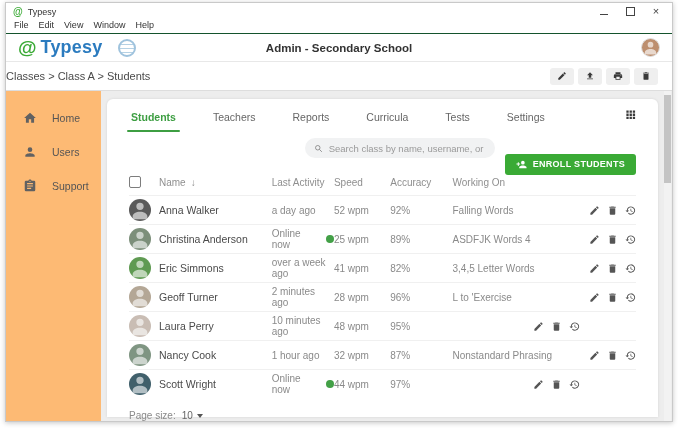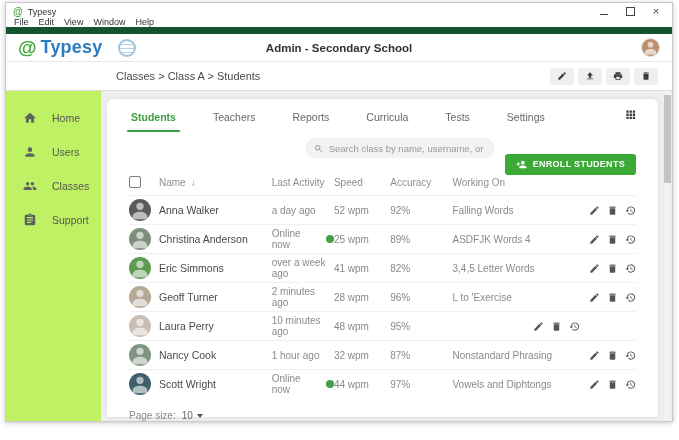--- a/index.html
+++ b/index.html
@@ -13,50 +13,50 @@
   .titlebar { height:17px; display:flex; align-items:center; padding:0 7px; background:#fff; flex:0 0 auto; }
   .titlebar-glyph { color:#3aaa35; font-weight:bold; font-size:10px; margin-right:5px; line-height:1; }
   .titlebar-glyph::before { content:"@"; }
   .titlebar-title { font-size:9px; color:#333; }
   .titlebar-controls { margin-left:auto; display:flex; align-items:center; gap:16px; padding-right:4px; }
   .win-btn { width:10px; height:10px; display:flex; align-items:center; justify-content:center; color:#444; font-size:10px; cursor:default; }
   .win-min::before { content:""; width:8px; border-bottom:1px solid #444; margin-top:5px; }
   .win-max::before { content:""; width:7px; height:7px; border:1px solid #444; }
   .win-close::before { content:"\00D7"; font-size:11px; line-height:1; }
 
-  .menubar { height:14px; display:flex; align-items:flex-end; gap:10px; padding:0 8px; font-size:9px; color:#333;
-             border-bottom:7px solid #14532d; flex:0 0 auto; }
+  .menubar { height:14px; display:flex; align-items:flex-start; gap:10px; padding:0 8px; font-size:9px; color:#333;
+             border-bottom:1px solid #14532d; flex:0 0 auto; }
   .menu-item { cursor:default; }
 
   
   .appheader { height:28px; position:relative; display:flex; align-items:center; padding:0 12px;
                background:#fff; border-bottom:1px solid #e8e8e8; flex:0 0 auto; }
   .brand { display:flex; align-items:center; gap:4px; }
   .brand-glyph { color:#3aaa35; font-weight:bold; font-size:19px; line-height:1; }
   .brand-glyph::before { content:"@"; }
   .brand-name { color:#2b7bbf; font-size:18px; font-weight:bold; letter-spacing:.2px; }
   .seal { width:18px; height:18px; margin-left:16px; border:2px solid #8fb9d8; border-radius:50%;
           background:repeating-linear-gradient(#fff 0 3px, #a9c9e0 3px 4px); opacity:.85; }
   .appheader-title { position:absolute; left:0; right:0; text-align:center; font-size:11.5px; font-weight:bold; color:#333; }
   .header-avatar { margin-left:auto; width:19px; height:19px; border-radius:50%; position:relative; overflow:hidden;
                    border:1px solid #e0e0e0; z-index:2; }
   .avatar-sil { position:absolute; inset:0; }
 
   
   .crumbbar { height:29px; position:relative; display:flex; align-items:center; background:#fff;
               border-bottom:1px solid #ddd; flex:0 0 auto; }
-  .crumb-text { margin-left:110px; font-size:11px; color:#4a4a4a; }
+  .crumb-text { font-size:11px; color:#4a4a4a; }
   .crumb-actions { margin-left:auto; display:flex; gap:4px; padding-right:14px; }
   .icon-btn { width:24px; height:17px; background:#efefef; border:none; border-radius:3px;
               display:flex; align-items:center; justify-content:center; cursor:pointer; }
   .icon-btn svg { width:10px; height:10px; fill:#3a3a3a; }
 
   
   .bodyrow { flex:1; display:flex; min-height:0; background:#ededed; position:relative; }
-  .sidebar { width:95px; background:#bef264; padding-top:10px; flex:0 0 auto; }
+  .sidebar { width:95px; background:#fdba74; padding-top:10px; flex:0 0 auto; }
   .side-item { height:34px; display:flex; align-items:center; gap:15px; padding-left:17px; cursor:pointer; }
   .side-item svg { width:14px; height:14px; fill:#616161; flex:0 0 auto; }
   .side-label { font-size:10.5px; color:#555; }
 
   .content { flex:1; position:relative; padding:8px 14px 0 6px; }
   .scrollbar-track { position:absolute; right:1px; top:0; width:7px; height:100%; background:#f2f2f2; }
   .scrollbar-thumb { position:absolute; top:4px; left:0; width:7px; height:88px; background:#c4c4c4; }
 
   .card { background:#fff; border-radius:6px 6px 0 0; box-shadow:0 0 3px rgba(0,0,0,.10);
           height:calc(100% - 4px); padding:0 22px; position:relative; }
@@ -180,26 +180,20 @@
           <span class="side-label">Home</span>
         </div>
         <div class="side-item">
           <svg viewBox="0 0 24 24">
               <path d="M12 12a4 4 0 1 0 0-8 4 4 0 0 0 0 8zm0 2c-2.67 0-8 1.34-8 4v2h16v-2c0-2.66-5.33-4-8-4z"></path>
             </svg>
           <span class="side-label">Users</span>
         </div>
         <div class="side-item">
           <svg viewBox="0 0 24 24">
-              <path d="M16 11a3 3 0 1 0 0-6 3 3 0 0 0 0 6zm-8 0a3 3 0 1 0 0-6 3 3 0 0 0 0 6zm0 2c-2.33 0-7 1.17-7 3.5V19h14v-2.5C15 14.17 10.33 13 8 13zm8 0c-.29 0-.62.02-.97.05A4.22 4.22 0 0 1 17 16.5V19h6v-2.5c0-2.33-4.67-3.5-7-3.5z"></path>
-            </svg>
-          <span class="side-label">Classes</span>
-        </div>
-        <div class="side-item">
-          <svg viewBox="0 0 24 24">
               <path d="M19 3h-4.18C14.4 1.84 13.3 1 12 1s-2.4.84-2.82 2H5a2 2 0 0 0-2 2v14a2 2 0 0 0 2 2h14a2 2 0 0 0 2-2V5a2 2 0 0 0-2-2zm-7 0a1 1 0 1 1 0 2 1 1 0 0 1 0-2zm2 14H7v-2h7v2zm3-4H7v-2h10v2zm0-4H7V7h10v2z"></path>
             </svg>
           <span class="side-label">Support</span>
         </div>
       </div>
 
       <div class="content">
         <div class="card">
 
           <div class="tabsrow">
@@ -485,21 +479,20 @@
                     </svg>
                   </span>
                 </div>
                 <div class="cell c-name">Scott Wright</div>
                 <div class="cell c-activity">
                   <span class="cell-val">Online now</span>
                   <span class="online-dot"></span>
                 </div>
                 <div class="cell cell-val">44 wpm</div>
                 <div class="cell cell-val">97%</div>
-                <div class="cell cell-val">Vowels and Diphtongs</div>
                 <div class="cell c-actions">
                   <button class="row-action">
                     <svg viewBox="0 0 24 24">
                       <path d="M3 17.25V21h3.75L17.81 9.94l-3.75-3.75L3 17.25zM20.71 7.04c.39-.39.39-1.02 0-1.41l-2.34-2.34a1 1 0 0 0-1.41 0l-1.83 1.83 3.75 3.75 1.83-1.83z"></path>
                     </svg>
                   </button>
                   <button class="row-action">
                     <svg viewBox="0 0 24 24">
                       <path d="M6 19a2 2 0 0 0 2 2h8a2 2 0 0 0 2-2V7H6v12zM19 4h-3.5l-1-1h-5l-1 1H5v2h14V4z"></path>
                     </svg>

